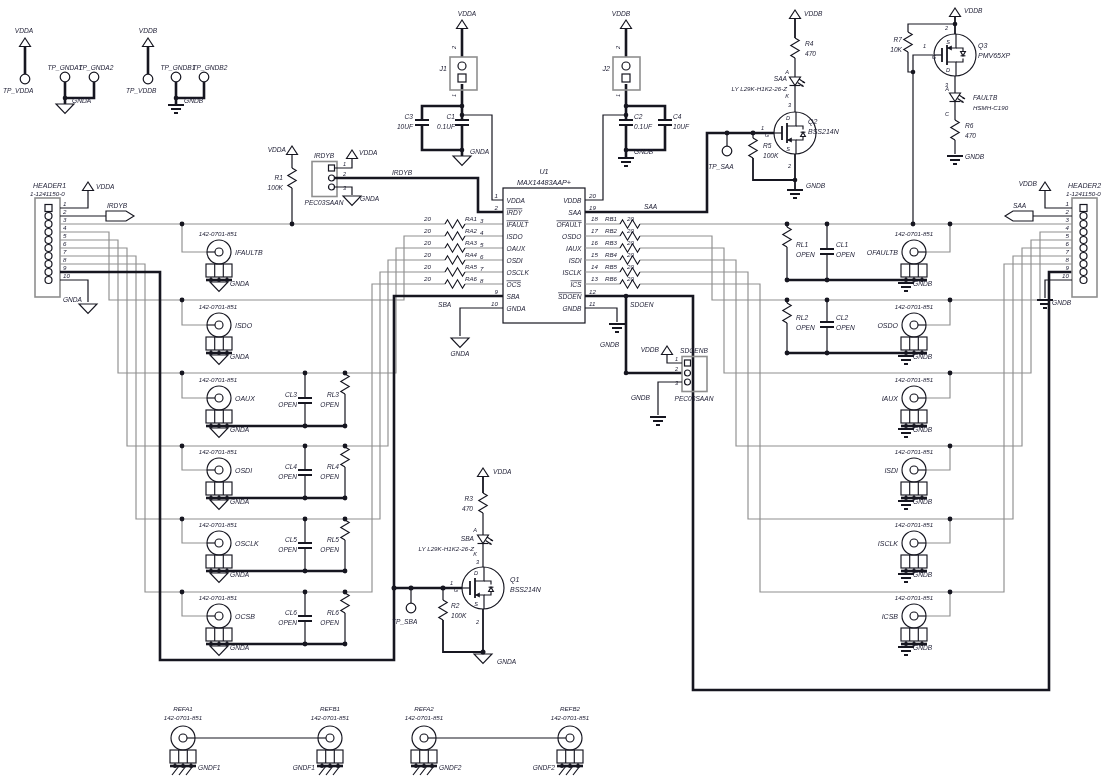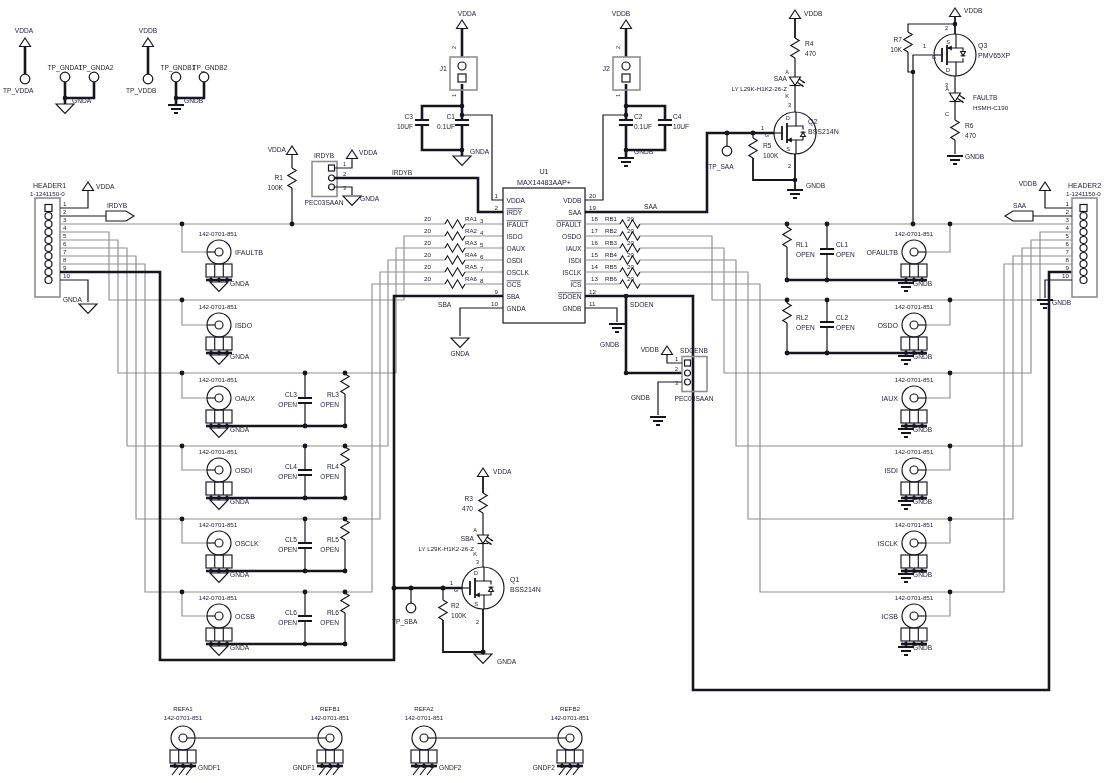--- a/index.html
+++ b/index.html
@@ -1,16 +1,16 @@
 <!DOCTYPE html>
 <html><head>
 <meta charset="utf-8">
 <style>
   html,body{margin:0;padding:0;background:#ffffff;}
-  .page{width:1108px;height:783px;background:#fff;position:relative;}
+  .page{width:1108px;height:783px;background:#fff;position:relative;font-style:italic;}
   svg text{font-family:"Liberation Sans","DejaVu Sans",sans-serif;fill:#1d1d33;}
   .t7{font-size:7px}.t65{font-size:6.6px}.t6{font-size:6.2px}.t55{font-size:5.6px}.t72{font-size:7.2px}
   .mid{text-anchor:middle}.end{text-anchor:end}
   .ovl{text-decoration:overline}
   .wg{stroke:#8f8f8f;stroke-width:1.15;fill:none}
   .wk{stroke:#161620;stroke-width:1.2;fill:none}
   .wm{stroke:#161620;stroke-width:1.8;fill:none}
   .wt{stroke:#161620;stroke-width:2.6;fill:none}
   .sym{stroke:#161620;stroke-width:1.15;fill:none}
   .boxg{stroke:#8f8f8f;stroke-width:1.6;fill:none}

